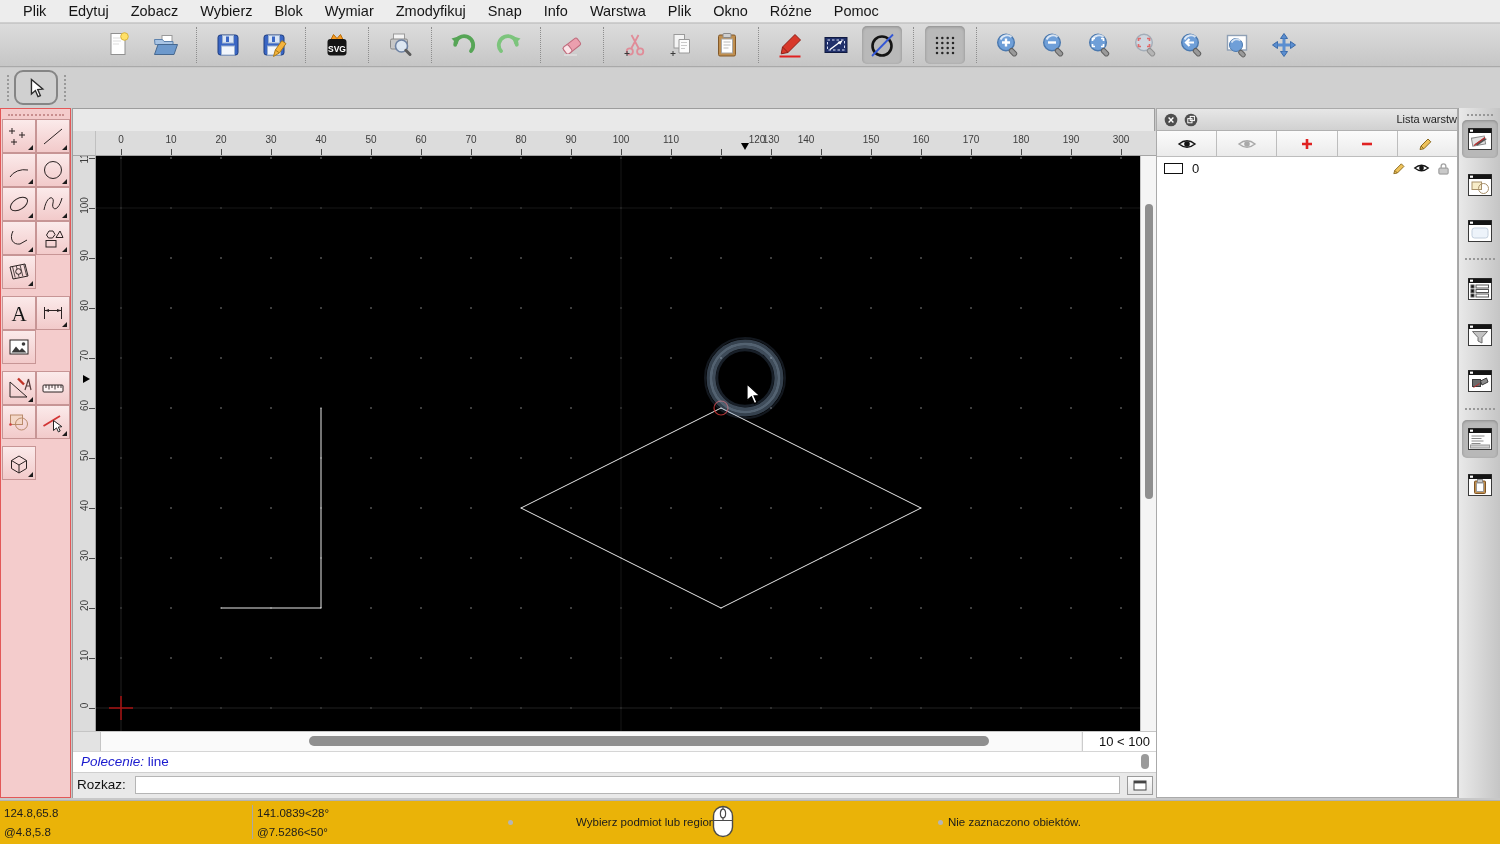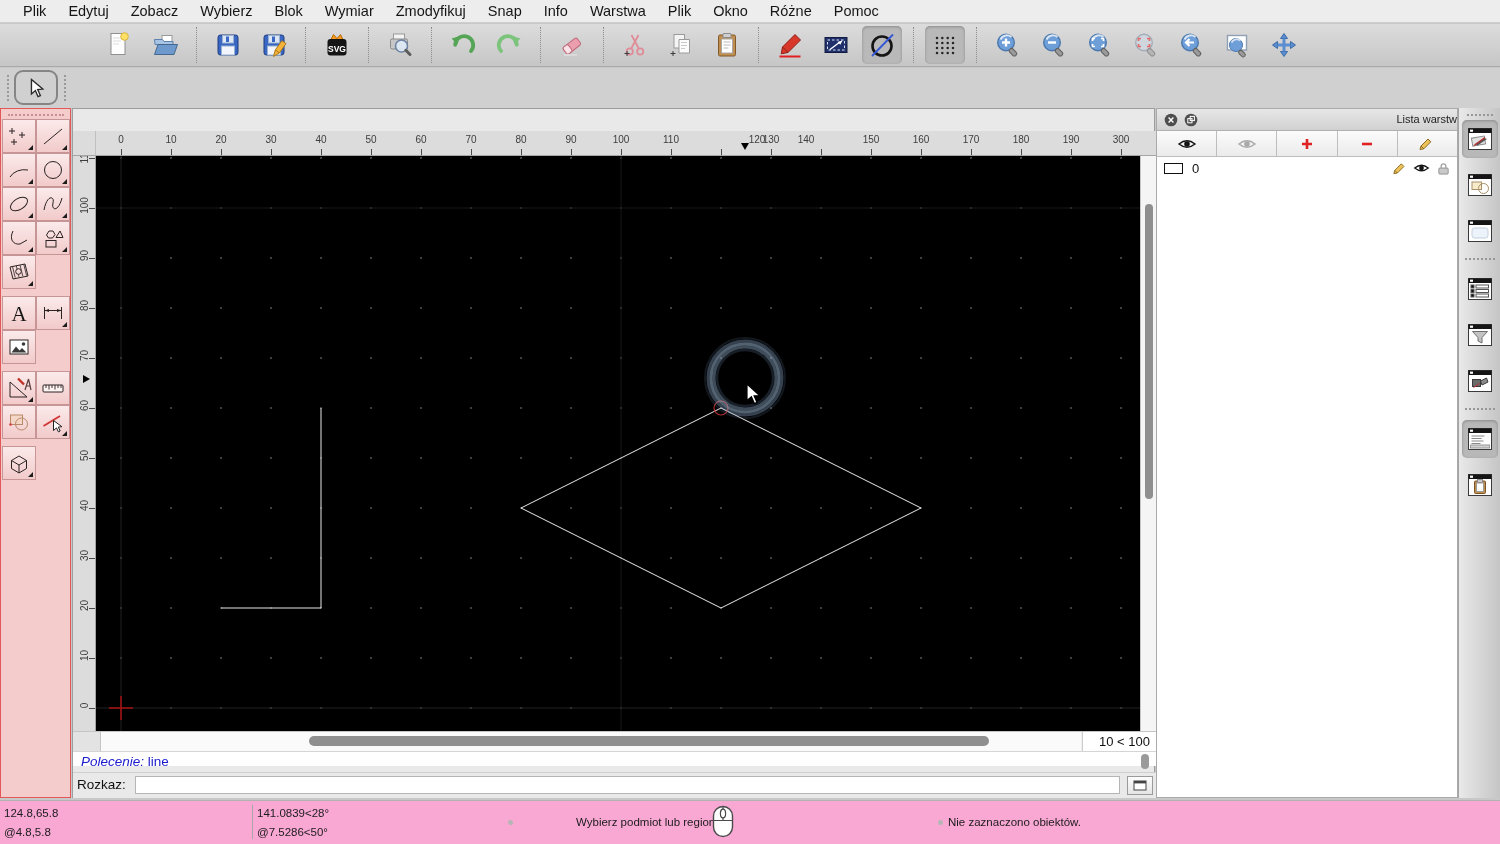--- a/index.html
+++ b/index.html
@@ -67,21 +67,21 @@
   #vscroll{position:absolute;left:1067px;top:47px;width:16px;height:575px;background:#f5f5f5;
            border-left:1px solid #c5c5c5;box-sizing:border-box}
   #vscroll-thumb{position:absolute;left:3.5px;top:48px;width:8px;height:295px;background:#8f8f8f;border-radius:4px}
   #hscroll-row{position:absolute;left:0;top:622px;width:1083px;height:20px;background:#efefef;
            border-top:1px solid #c5c5c5;box-sizing:border-box}
   #hs-corner{position:absolute;left:0;top:0;width:27px;height:19px;background:#e3e3e3;border-right:1px solid #c5c5c5}
   #hscroll-track{position:absolute;left:28px;top:0;width:980px;height:19px;background:#fafafa}
   #hscroll-thumb{position:absolute;left:208px;top:4px;width:680px;height:10px;background:#8f8f8f;border-radius:5px}
   #grid-status{position:absolute;right:0;top:0;width:74px;height:19px;background:#fff;border-left:1px solid #ccc;
            font-size:13px;color:#111;text-align:right;line-height:19px;padding-right:6px;box-sizing:border-box}
-  #cmd-history{position:absolute;left:0;top:642px;width:1083px;height:15px;background:#fff;
+  #cmd-history{position:absolute;left:0;top:642px;width:1083px;height:21px;background:#fff;
            border-top:1px solid #d5d5d5;box-sizing:border-box;font-size:13.5px;line-height:20px;
            color:#1a1ace;padding-left:8px}
   .cmd-label{font-style:italic}
   #cmd-mini-thumb{position:absolute;right:5px;top:645px;width:8px;height:15px;background:#9a9a9a;border-radius:4px}
   #cmd-input-row{position:absolute;left:0;top:663px;width:1083px;height:26px;background:#e9e9e9;
            border-top:1px solid #cfcfcf;box-sizing:border-box}
   #cmd-input-label{position:absolute;left:4px;top:4px;font-size:13.5px;color:#111}
   #cmd-input{position:absolute;left:62px;top:3px;width:985px;height:18px;border:1px solid #b5b5b5;
            background:#fff;font-size:13px;padding:0 3px;font-family:"Liberation Sans",sans-serif;box-sizing:border-box}
   #cmd-expand-btn{position:absolute;left:1054px;top:3px;width:26px;height:19px;box-sizing:border-box;
@@ -105,21 +105,21 @@
 
   
   #dock-strip{position:absolute;left:1458px;top:108px;width:42px;height:690px;
            background:linear-gradient(to right,#e9e9e9,#c5c5c5);border-left:1px solid #a5a5a5;box-sizing:border-box}
   .dock-handle{margin:6px auto 4px;width:26px;height:0;border-top:2px dotted #979797}
   .dock-btn{width:36px;height:38px;margin:3px auto 8px;display:flex;align-items:center;justify-content:center;border-radius:5px}
   .dock-btn.active{background:#b8b8b8;box-shadow:inset 0 1px 3px rgba(0,0,0,.25)}
   .dock-sep{width:30px;margin:4px auto 10px;height:0;border-top:2px dotted #979797}
 
   
-  #statusbar{position:absolute;left:0;top:800px;width:1500px;height:44px;background:#f9a8d4;
+  #statusbar{position:absolute;left:0;top:800px;width:1500px;height:44px;background:#eab308;
            border-top:1px solid #b2b2b2;box-sizing:border-box;font-size:11.5px;color:#1c1c1c}
   .sb-text{position:absolute;white-space:nowrap}
   #sb-div1{position:absolute;left:252px;top:4px;height:34px;border-left:1px solid #a8a8a8}
   .sb-dot{position:absolute;width:5px;height:5px;border-radius:50%;background:#b5b5b5}
 </style>
 </head>
 <body>
 
 <nav id="menubar">
     <span class="menu-item">Plik</span>

